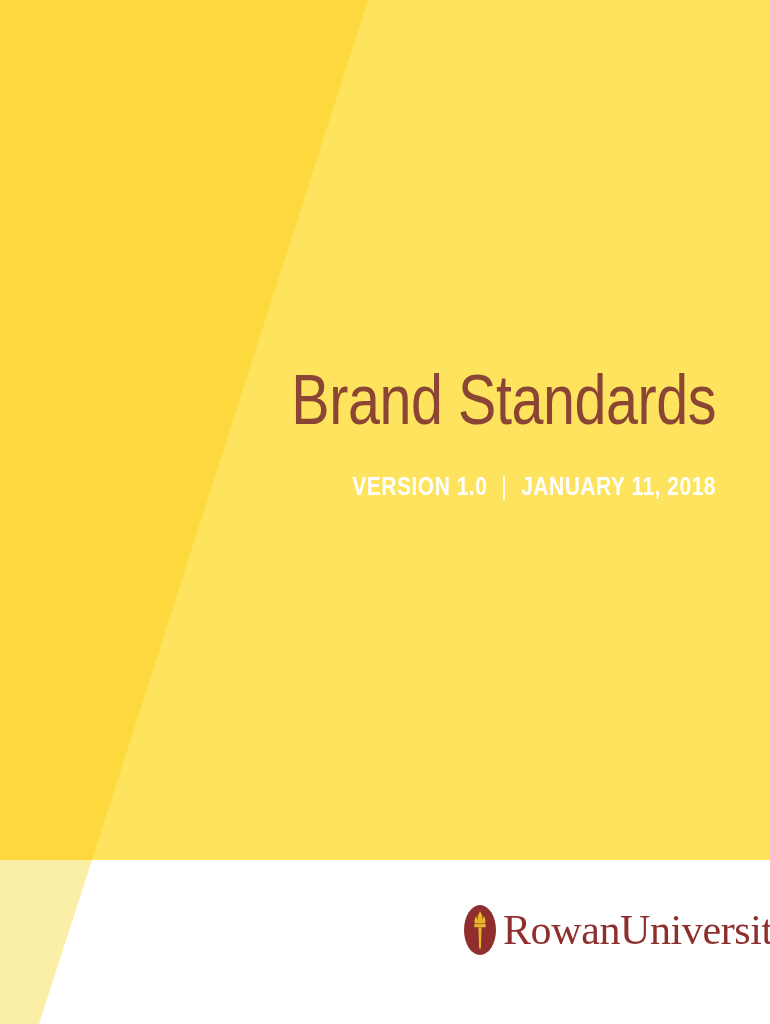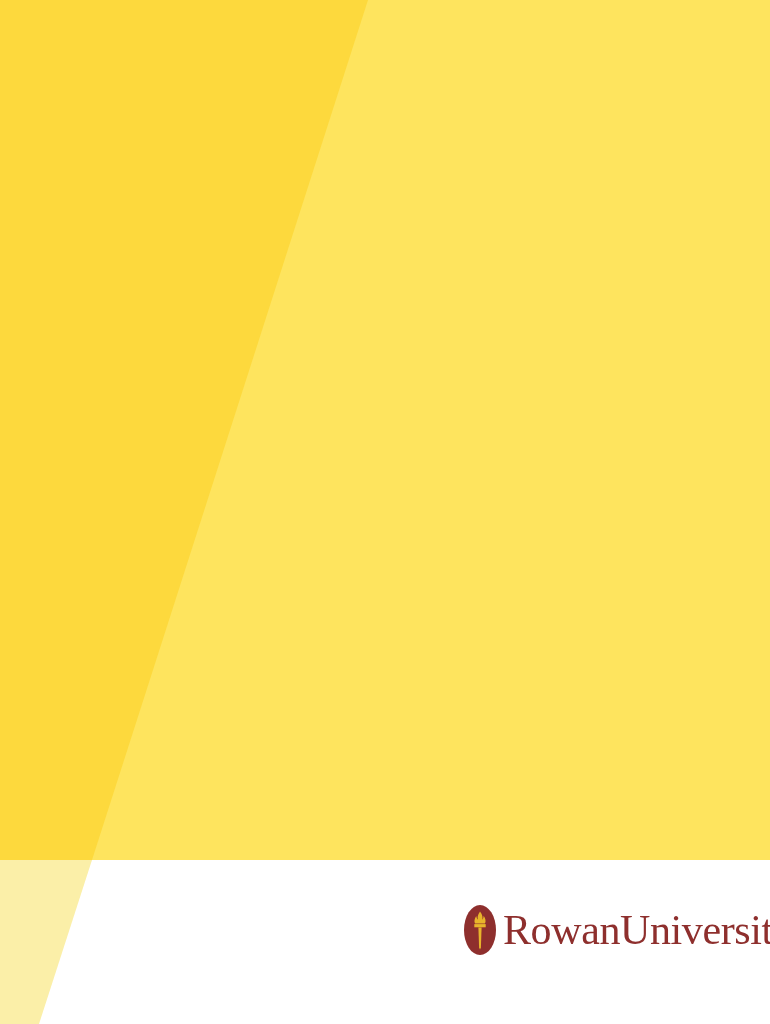--- a/index.html
+++ b/index.html
@@ -128,20 +128,28 @@
 </head>
 <body>
 
 <div class="page">
 
   <div class="bg-upper-light"></div>
   <div class="bg-upper-dark"></div>
   <div class="bg-lower-white"></div>
   <div class="bg-lower-pale"></div>
 
+  <div class="title-block">
+    <h1 class="doc-title">Brand Standards</h1>
+    <p class="version-line">
+      <span>VERSION 1.0</span>
+      <span class="version-sep">|</span>
+      <span>JANUARY 11, 2018</span>
+    </p>
+  </div>
 
   <div class="logo-lockup">
     <svg class="logo-mark" viewBox="0 0 34 52">
       <ellipse cx="17" cy="26" rx="16" ry="25" fill="#8E2F2D"></ellipse>
 
       <path d="M17 7.5 C14.6 11.0 14.2 13.4 15.0 15.6 C14.0 14.6 13.4 13.3 13.3 11.9
                C11.4 14.4 11.0 17.2 12.0 19.6 L22.0 19.6 C23.1 17.1 22.6 14.2 20.6 11.7
                C20.6 13.2 20.1 14.6 19.1 15.7 C20.0 13.3 19.5 10.8 17 7.5 Z" fill="#E8B52B"></path>
 
       <rect x="11.3" y="20.1" width="11.4" height="3.2" fill="#E8B52B"></rect>

